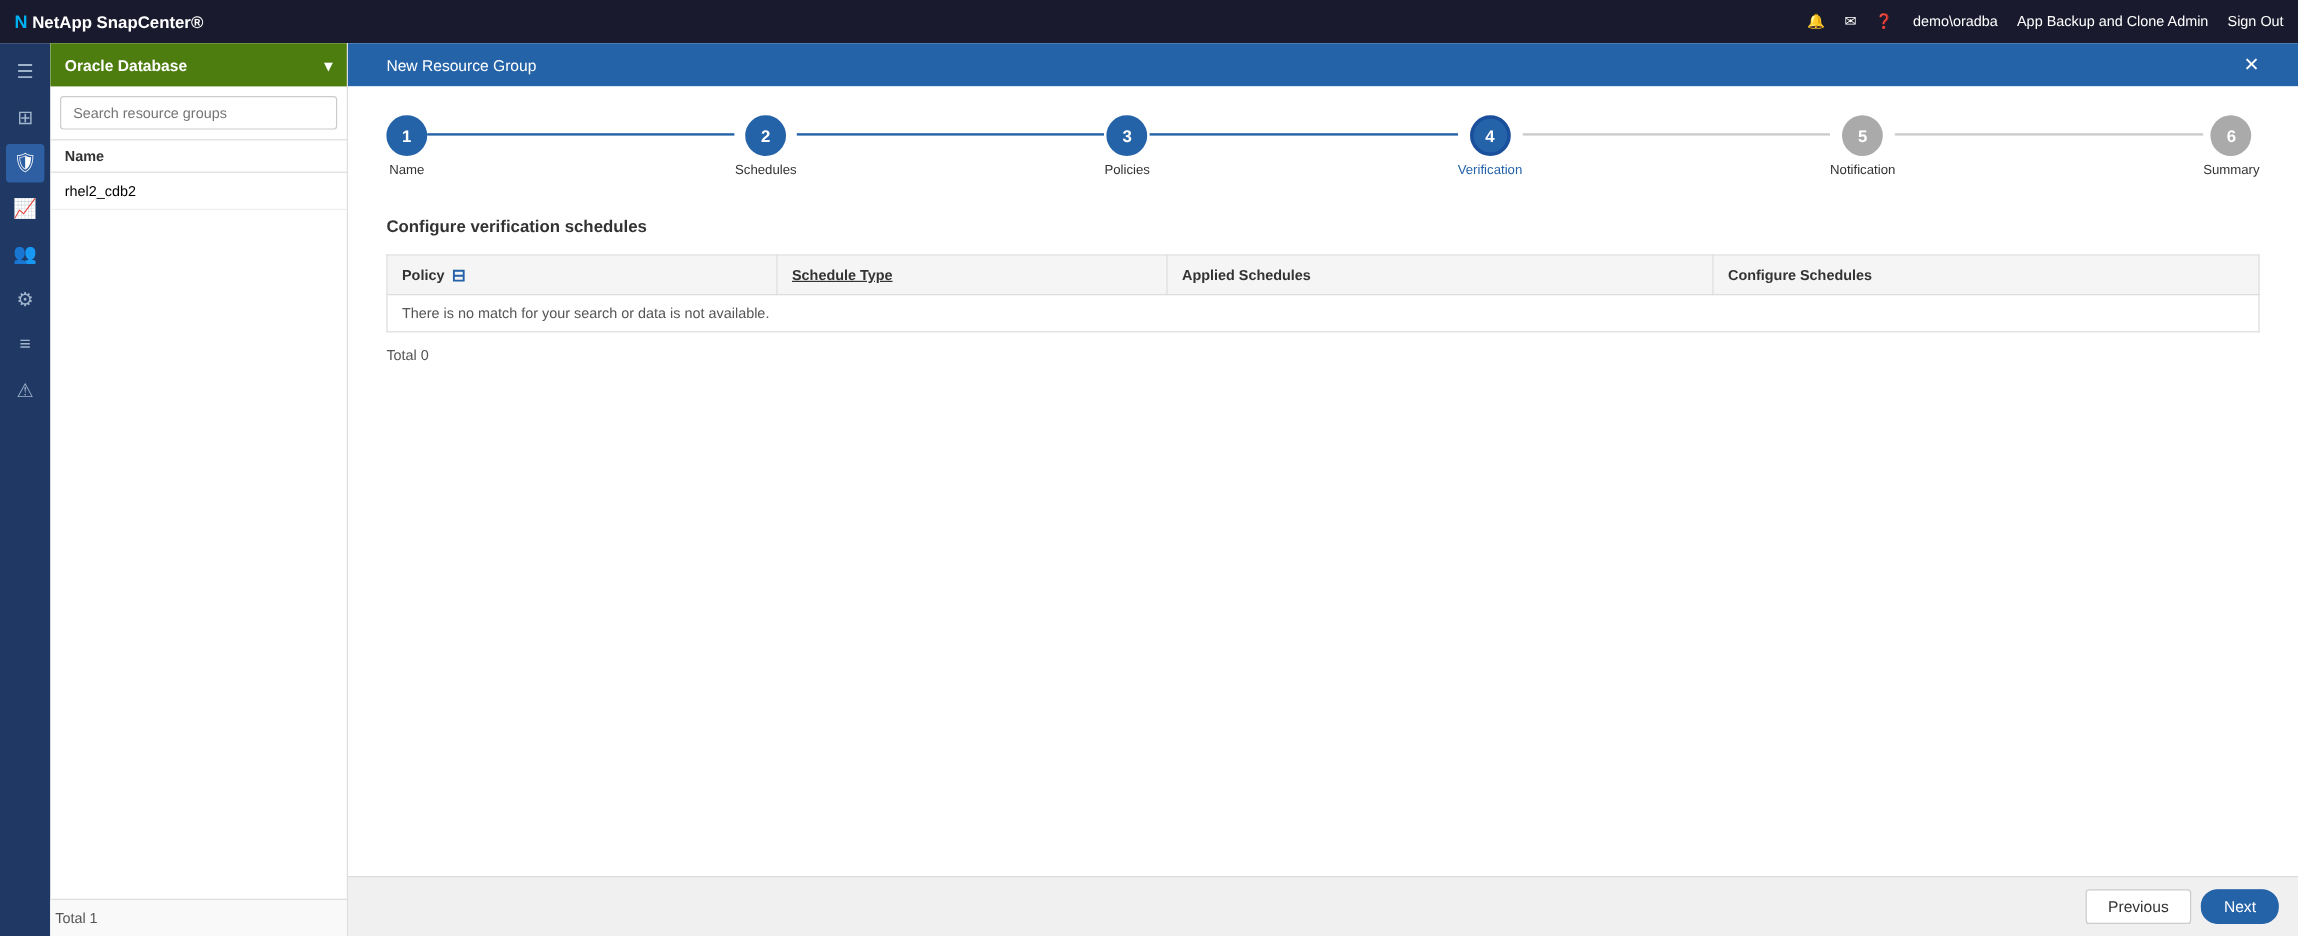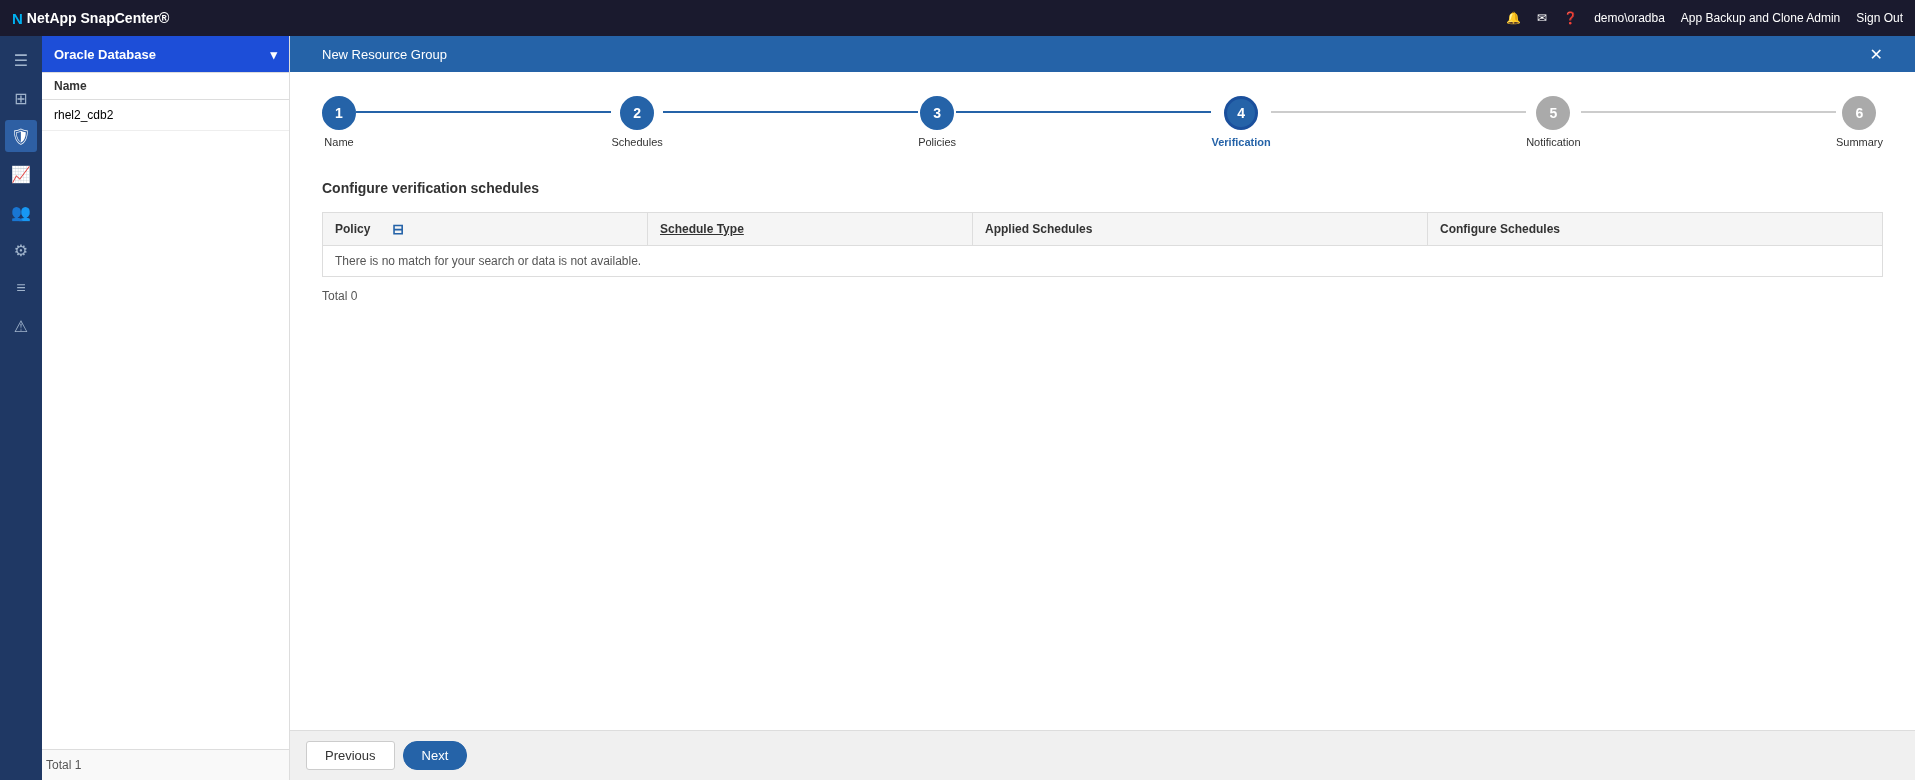--- a/index.html
+++ b/index.html
@@ -29,21 +29,21 @@
       color: #a0b4cc; cursor: pointer; border-radius: 3px; font-size: 16px;
     }
     .icon-sidebar .nav-icon.active { background: #2e5fa3; color: #fff; }
 
     
     .left-panel {
       width: 248px; background: #fff; border-right: 1px solid #ddd;
       display: flex; flex-direction: column; flex-shrink: 0;
     }
     .left-panel-header {
-      background: #1d4ed8; color: #fff; padding: 10px 12px;
+      background: #4d7c0f; color: #fff; padding: 10px 12px;
       display: flex; align-items: center; justify-content: space-between; height: 36px;
     }
     .left-panel-header span { font-size: 13px; font-weight: bold; }
     .left-panel-search { padding: 8px; }
     .left-panel-search input {
       width: 100%; padding: 6px 10px; border: 1px solid #ccc; border-radius: 3px;
       font-size: 12px; outline: none;
     }
     .left-panel-table-header {
       padding: 6px 12px; border-bottom: 1px solid #ddd; border-top: 1px solid #ddd;
@@ -73,21 +73,21 @@
     .step { display: flex; flex-direction: column; align-items: center; position: relative; }
     .step-circle {
       width: 34px; height: 34px; border-radius: 50%; display: flex; align-items: center;
       justify-content: center; font-size: 14px; font-weight: bold; color: #fff;
       background: #2563a8; z-index: 1; position: relative;
     }
     .step-circle.active { background: #2563a8; border: 3px solid #2563a8; }
     .step-circle.inactive { background: #aaa; color: #fff; }
     .step-circle.current { background: #2563a8; border: 3px solid #1a4f9c; }
     .step-label { font-size: 11px; margin-top: 6px; color: #333; white-space: nowrap; }
-    .step-label.active-label { color: #2563a8; font-weight: bold; }
+    .step-label.active-label { color: #2563a8; font-weight: normal; }
     .step-line {
       flex: 1; height: 2px; background: #2563a8; margin-bottom: 20px;
     }
     .step-line.inactive { background: #ccc; }
 
     
     .section-title { font-size: 14px; font-weight: bold; color: #333; margin-bottom: 16px; }
 
     .verify-table { width: 100%; border-collapse: collapse; border: 1px solid #ddd; }
     .verify-table th {
@@ -95,29 +95,29 @@
       font-size: 12px; font-weight: bold; text-align: left; color: #333;
     }
     .verify-table td {
       padding: 8px 12px; border: 1px solid #ddd; font-size: 12px; color: #555;
     }
     .verify-table .policy-col { width: 200px; }
     .verify-table .schedule-col { width: 200px; text-decoration: underline; }
     .verify-table .applied-col { width: 280px; margin-left: 32px; }
     .verify-table .configure-col { width: 280px; }
 
-    .policy-header { display: flex; align-items: center; gap: 22px; }
+    .policy-header { display: flex; align-items: center; gap: 6px; }
     .filter-icon { color: #2563a8; cursor: pointer; font-size: 14px; }
 
     .total-label { font-size: 12px; color: #555; margin-top: 12px; }
 
     
     .main-footer {
       background: #f0f0f0; border-top: 1px solid #ddd; padding: 10px 16px;
-      display: flex; justify-content: flex-start; gap: 8px; align-items: center;
+      display: flex; justify-content: flex-end; gap: 8px; align-items: center;
     }
     .btn {
       padding: 6px 18px; font-size: 13px; cursor: pointer; border-radius: 3px;
       border: 1px solid #ccc; background: #fff; color: #333;
     }
     .btn-primary {
       background: #2563a8; color: #fff; border-color: #2563a8; border-radius: 14px;
     }
   </style>
 </head>
@@ -150,20 +150,23 @@
     <div class="nav-icon">👥</div>
     <div class="nav-icon">⚙</div>
     <div class="nav-icon">≡</div>
     <div class="nav-icon">⚠</div>
   </div>
 
   <div class="left-panel">
     <div class="left-panel-header">
       <span>Oracle Database</span>
       <span>▾</span>
+    </div>
+    <div class="left-panel-search">
+      <input type="text" placeholder="Search resource groups" style="">
     </div>
     <div class="left-panel-table-header">Name</div>
     <div class="left-panel-item">rhel2_cdb2</div>
     <div class="left-panel-footer">Total 1</div>
   </div>
 
   <div class="main-content">
 
     <div class="main-header">
       <span>New Resource Group</span>

